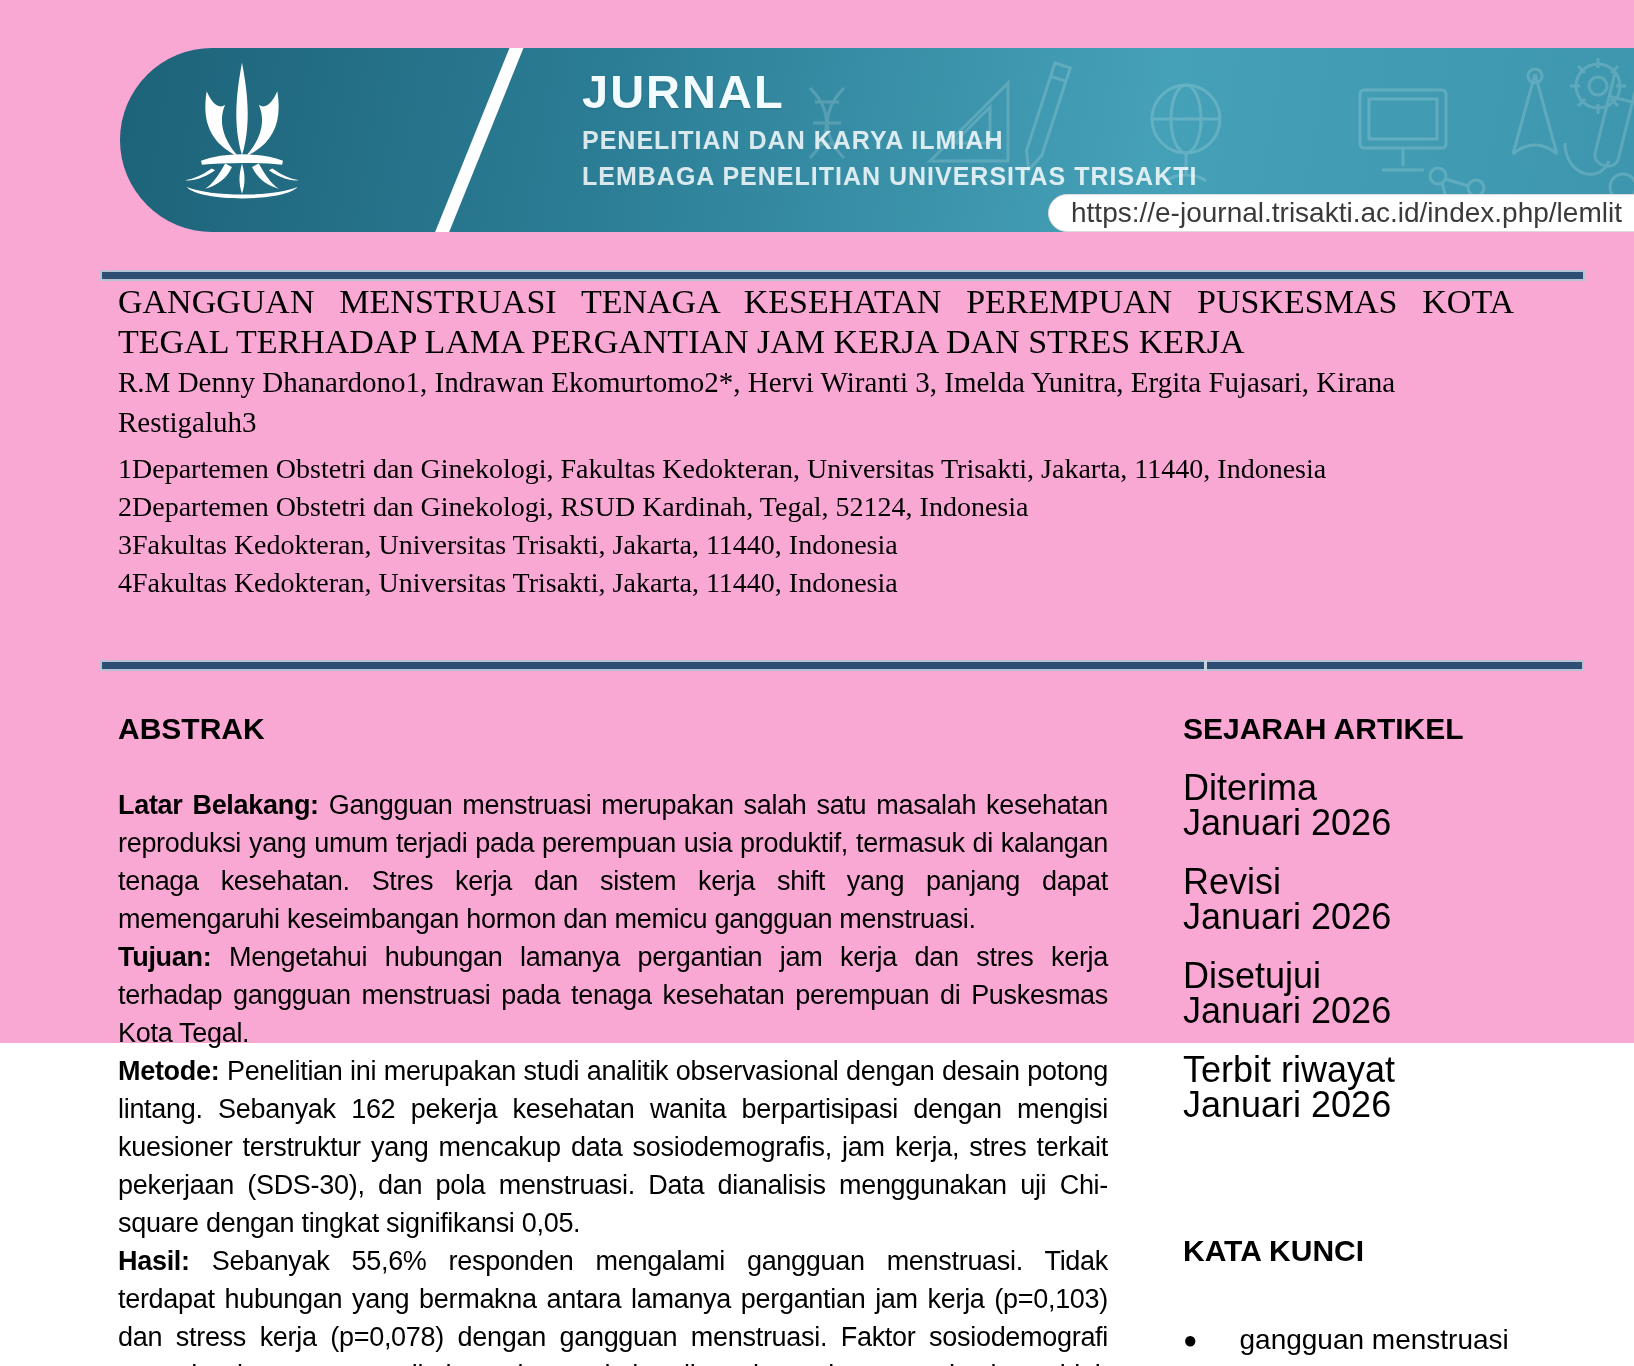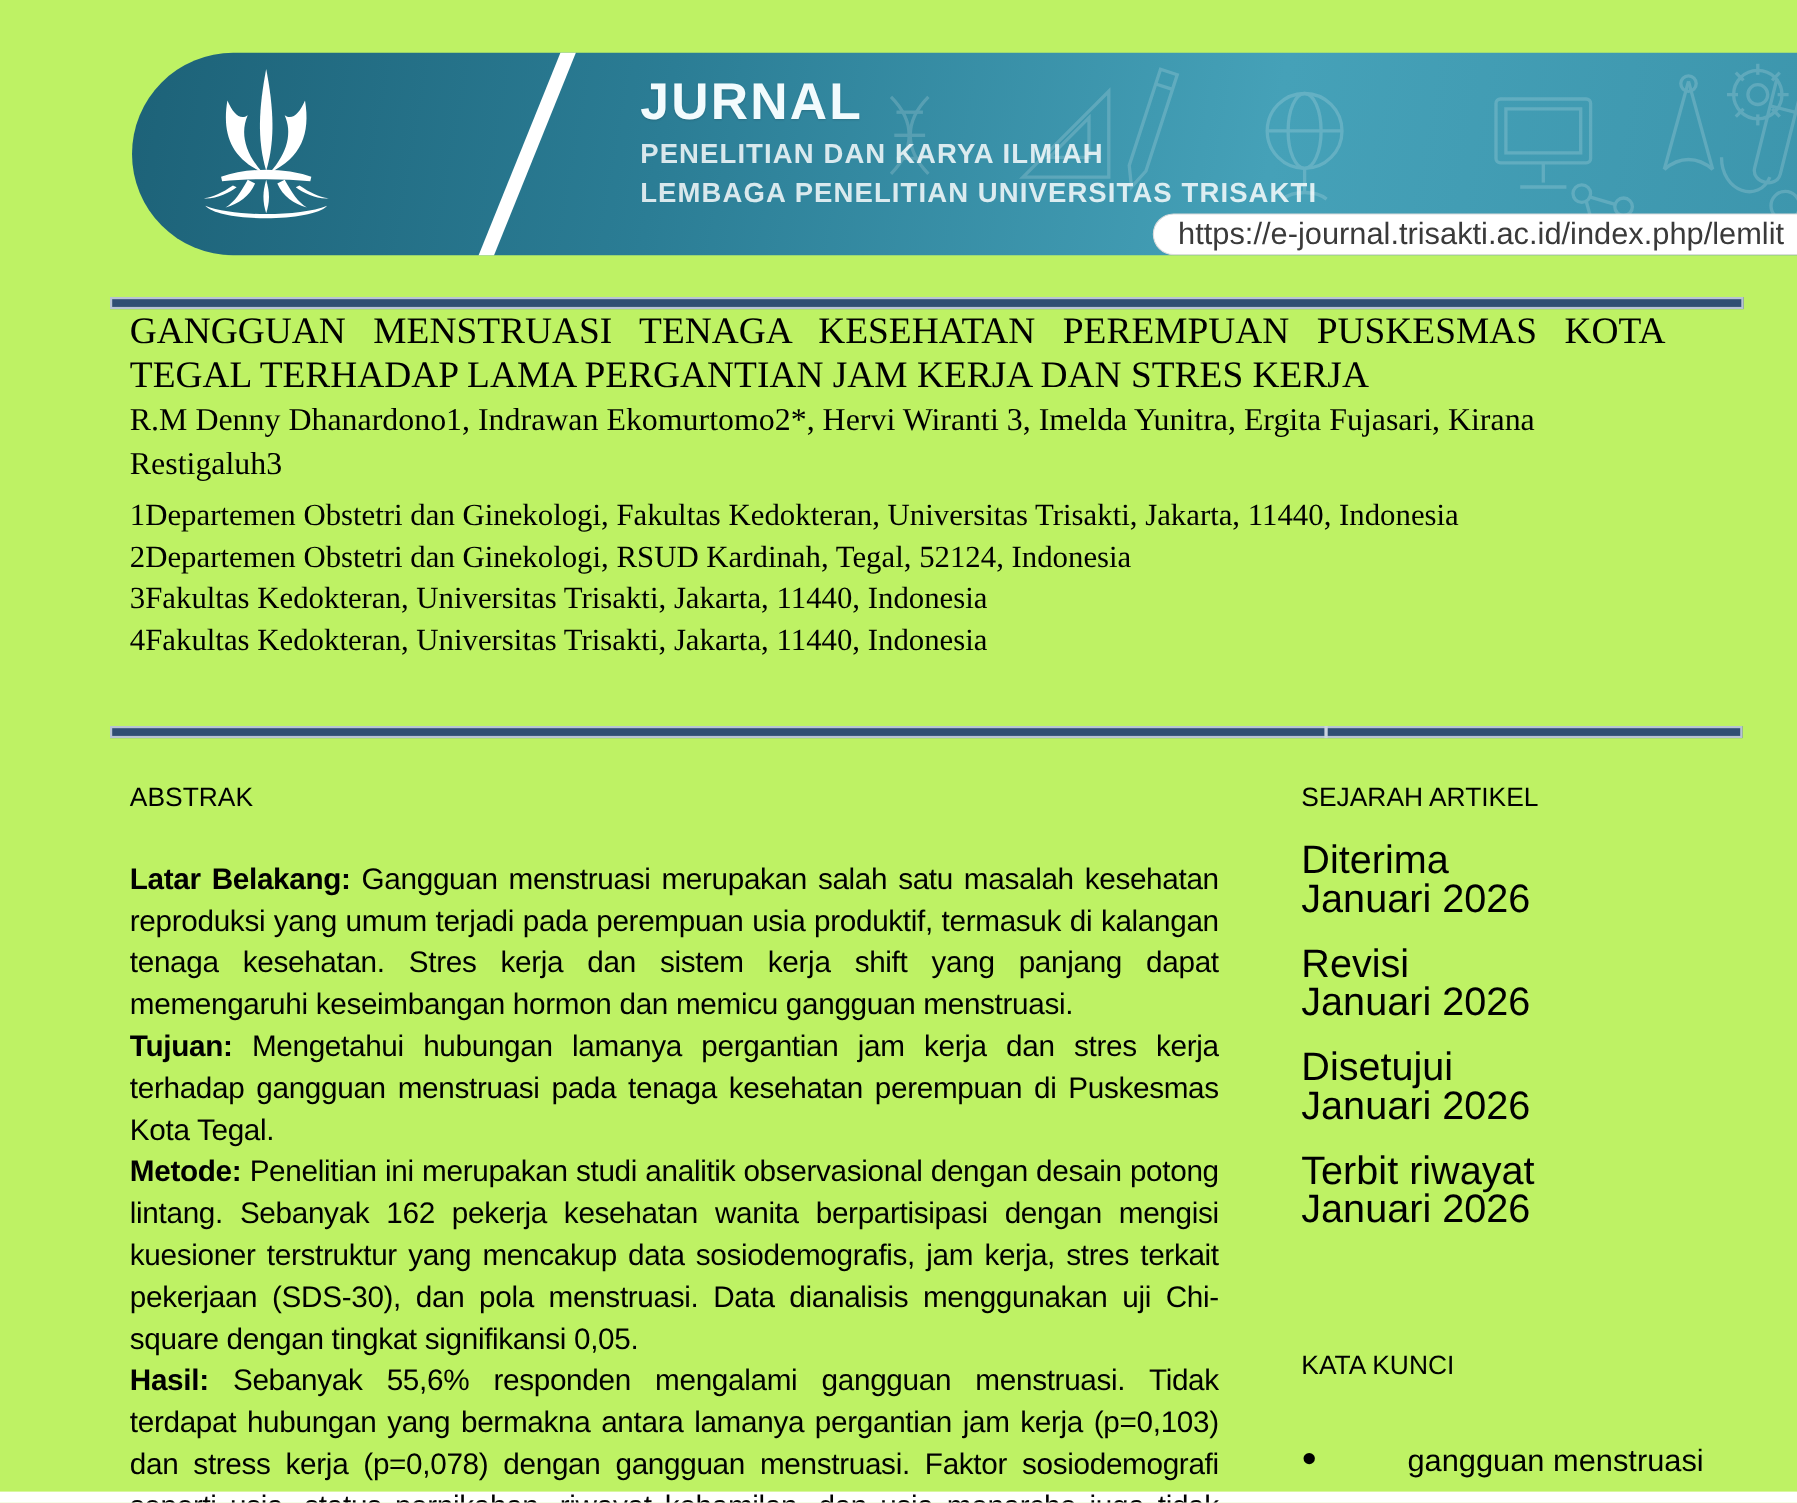--- a/index.html
+++ b/index.html
@@ -1,18 +1,18 @@
 <!DOCTYPE html>
 <html><head>
 <meta charset="utf-8">
 <style>
   * { margin:0; padding:0; box-sizing:border-box; }
   html,body { width:1634px; height:1366px; background:#ffffff; overflow:hidden;
     font-family:"Liberation Sans", sans-serif; }
-  .page { position:relative; width:1634px; height:1356px; background:#bef264; }
+  .page { position:relative; width:1634px; height:1043px; background:#f9a8d4; }
 
   
   .banner { position:absolute; left:120px; top:48px; width:1514px; height:184px;
     border-radius:92px 0 0 92px;
     background:linear-gradient(100deg,#1d6278 0%, #2b7d95 32%, #45a1b8 68%, #3d96ad 100%);
     overflow:hidden; }
   .banner-icons { position:absolute; left:540px; top:0; width:974px; height:184px; opacity:.17; }
   .banner-icons * { stroke:#ffffff; stroke-width:3; fill:none; }
   .logo-wrap { position:absolute; left:38px; top:8px; width:168px; height:168px; }
   .slash { position:absolute; left:352px; top:-14px; width:13px; height:216px;
@@ -38,32 +38,32 @@
   .serif { font-family:"Liberation Serif", serif; color:#000; }
   .title-block { position:absolute; left:118px; top:282px; width:1396px; }
   .art-title { font-size:34px; line-height:40px; text-align:justify; }
   .art-authors { font-size:29px; line-height:40px; }
   .affils { position:absolute; left:118px; top:450px; width:1396px;
     font-size:28px; line-height:38px;font-family:Liberation Serif, serif; }
   .corresp { position:absolute; left:118px; top:616px; width:1396px; font-size:28px; }
   .corresp a { color:#2b57c8; text-decoration:underline; }
 
   
-  .col-heading { font-size:24px; font-weight:normal; color:#000; }
+  .col-heading { font-size:30px; font-weight:bold; color:#000; }
   .abstract-col { position:absolute; left:118px; top:712px; width:990px; }
   .abstract-body { margin-top:40px; }
   .abstract-body p { font-size:27px; line-height:38px; letter-spacing:-0.3px;
     text-align:justify; color:#000; }
 
   .sidebar { position:absolute; left:1154px; top:712px; width:448px;margin-left:29px; }
   .hist-item { margin-top:24px; }
   .hist-item:first-of-type { margin-top:30px; }
   .hist-label, .hist-value { font-size:36px; line-height:35px; color:#000; }
   .kw-heading { margin-top:112px; }
-  .kw-row { margin-top:56px; display:flex; align-items:flex-start;gap:40px; }
+  .kw-row { margin-top:56px; display:flex; align-items:center; }
   .kw-bullet { font-size:24px; color:#000; }
   .kw-bullet::before { content:"●"; }
   .kw-text { font-size:28px; color:#000; margin-left:42px; }
 </style>
 </head>
 <body>
 
 <div class="page">
 
   <div class="banner">

